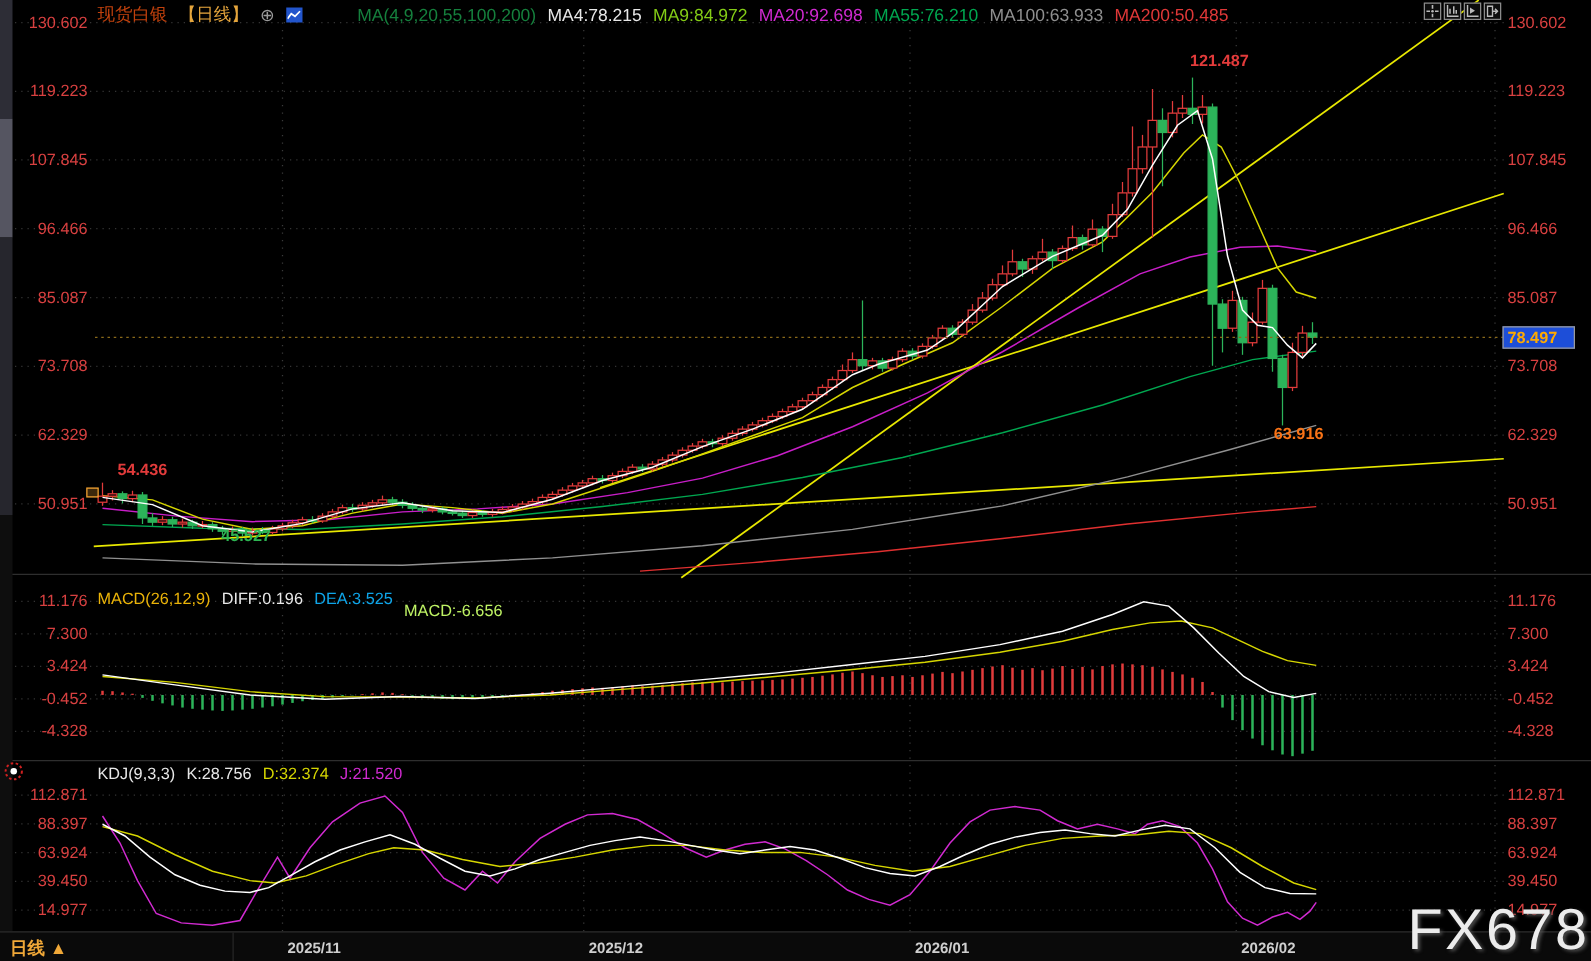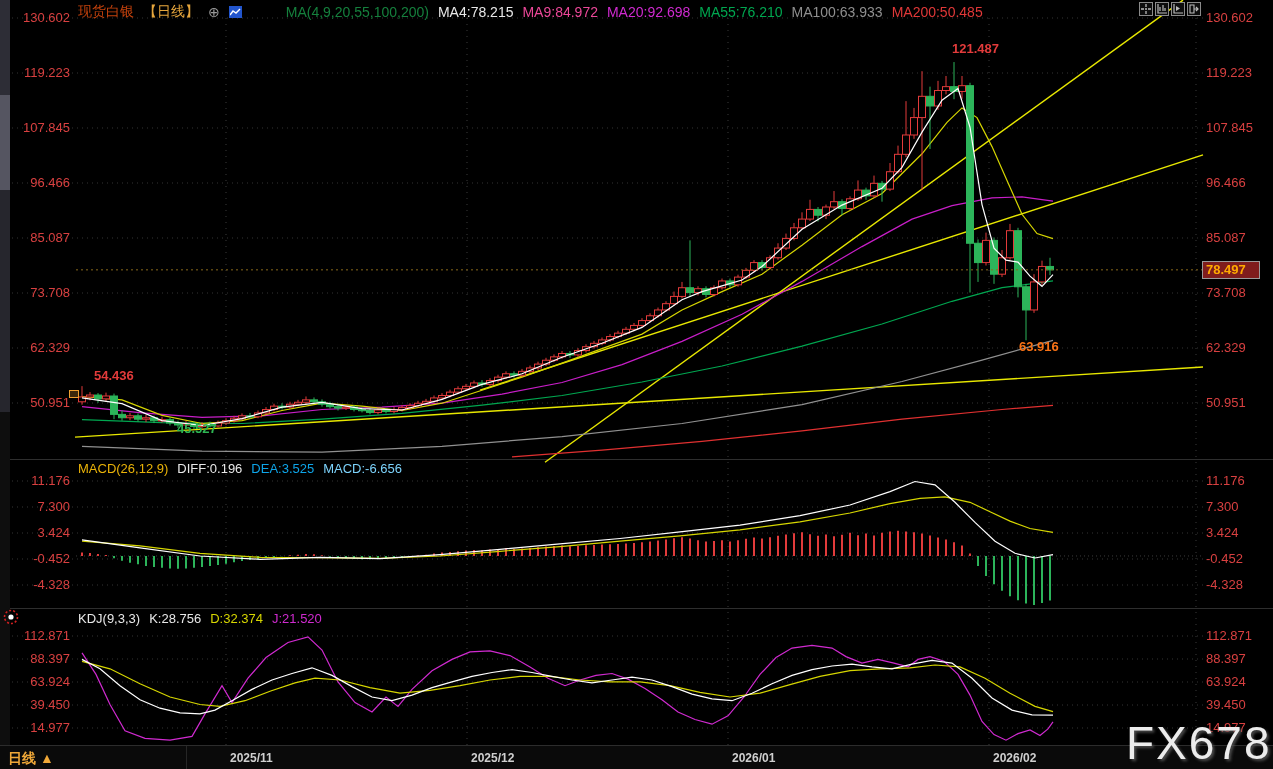--- a/index.html
+++ b/index.html
@@ -13,21 +13,21 @@
   .axis-label { position:absolute; z-index:3; font-size:13px; color:#d84040; line-height:14px; }
   .axis-left { width:70px; text-align:right; }
   .annot { position:absolute; z-index:4; font-size:13px; font-weight:bold; }
   .sidebar-seg { position:absolute; left:0; width:10px; z-index:2; }
   #bottom-bar { position:absolute; left:0; top:745px; width:1273px; height:24px;
                 background:#0a0a0a; border-top:1px solid #2c2c2c; z-index:5; }
   #period-cell { position:absolute; left:8px; top:4px; font-size:14px; font-weight:bold; }
   .date-label { position:absolute; top:5px; font-size:12px; font-weight:bold; color:#cfcfcf; }
   #bar-divider { position:absolute; left:186px; top:0; width:1px; height:24px; background:#262626; }
   #price-badge { position:absolute; left:1202px; top:261px; width:58px; height:18px; z-index:6;
-                 background:#7f1d1d; border:1px solid #9a9a9a; color:#ffaa00;
+                 background:#1d4ed8; border:1px solid #9a9a9a; color:#ffaa00;
                  font-size:13px; font-weight:bold; line-height:16px; padding-left:3px; }
   #toolbar { position:absolute; left:1139px; top:2px; display:flex; gap:2px; z-index:6; }
   .tool-btn { width:14px; height:14px; border:1px solid #8a8a8a; background:#0d0d0d;
               display:flex; align-items:center; justify-content:center; }
   #watermark { position:absolute; left:1126px; top:716px; z-index:7; font-size:46px;
                color:#ececec; letter-spacing:2px;
                text-shadow:2px 2px 3px rgba(90,90,90,0.85); }
   #mini-chart-icon { width:13px; height:12px; background:#2255cc; display:inline-flex;
                      align-items:center; justify-content:center; }
   #sun-icon { position:absolute; left:3px; top:609px; z-index:6; }
@@ -457,31 +457,31 @@
       <span style="color: #c2410c;">现货白银</span>
       <span style="color: rgb(229, 165, 60);">【日线】</span>
       <span style="color: rgb(154, 154, 154);">⊕</span>
       <span id="mini-chart-icon">
         <svg width="11" height="9">
           <polyline points="0,7 3,3 6,5 10,1" fill="none" stroke="#fff" stroke-width="1.4"></polyline>
         </svg>
       </span>
       <span style="color: #15803d; margin-left: 35px;">MA(4,9,20,55,100,200)</span>
       <span style="color: rgb(232, 232, 232);">MA4:78.215</span>
-      <span style="color: #ec4899;">MA9:84.972</span>
+      <span style="color: #84cc16;">MA9:84.972</span>
       <span style="color: rgb(208, 42, 208);">MA20:92.698</span>
       <span style="color: rgb(0, 167, 80);">MA55:76.210</span>
       <span style="color: rgb(143, 143, 143);">MA100:63.933</span>
       <span style="color: rgb(224, 56, 56);">MA200:50.485</span>
     </div>
   <div class="hdr" id="macd-header" style="left:78px; top:461px; font-size:13px;">
       <span style="color: #eab308; text-align: right;">MACD(26,12,9)</span>
       <span style="color: rgb(232, 232, 232);">DIFF:0.196</span>
       <span style="color: #0ea5e9;">DEA:3.525</span>
-      <span style="color: #7dd3fc;">MACD:-6.656</span>
+      <span style="color: #bef264; margin-top: 20px;">MACD:-6.656</span>
     </div>
   <div class="hdr" id="kdj-header" style="left:78px; top:611px; font-size:13px;">
       <span style="color: rgb(232, 232, 232);">KDJ(9,3,3)</span>
       <span style="color: rgb(232, 232, 232);">K:28.756</span>
       <span style="color: rgb(214, 214, 0);">D:32.374</span>
       <span style="color: rgb(208, 42, 208);">J:21.520</span>
     </div>
 
   <div id="toolbar">
       <div class="tool-btn">

